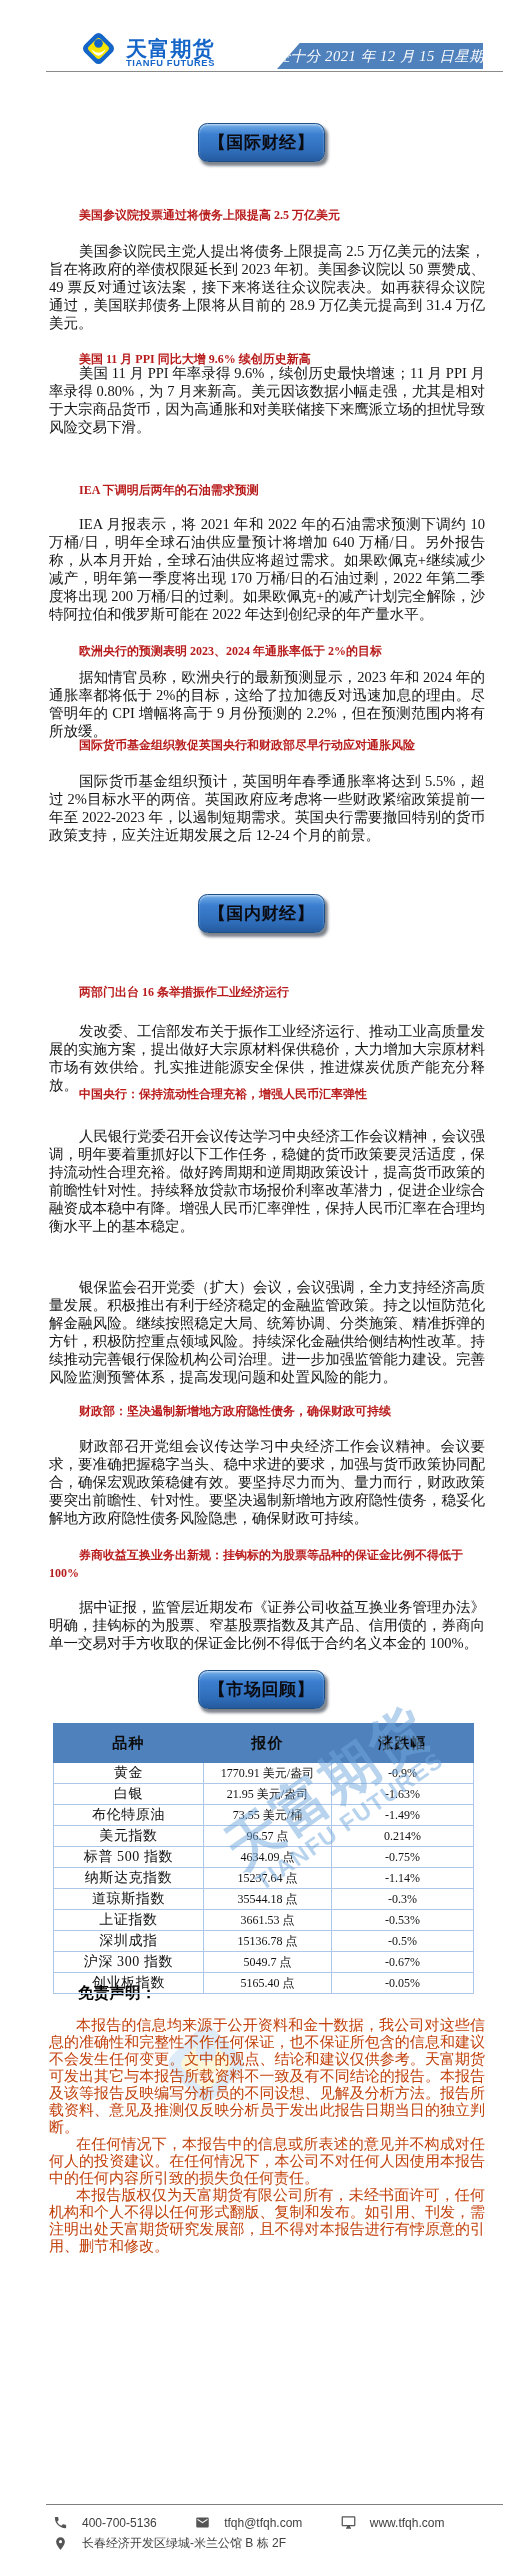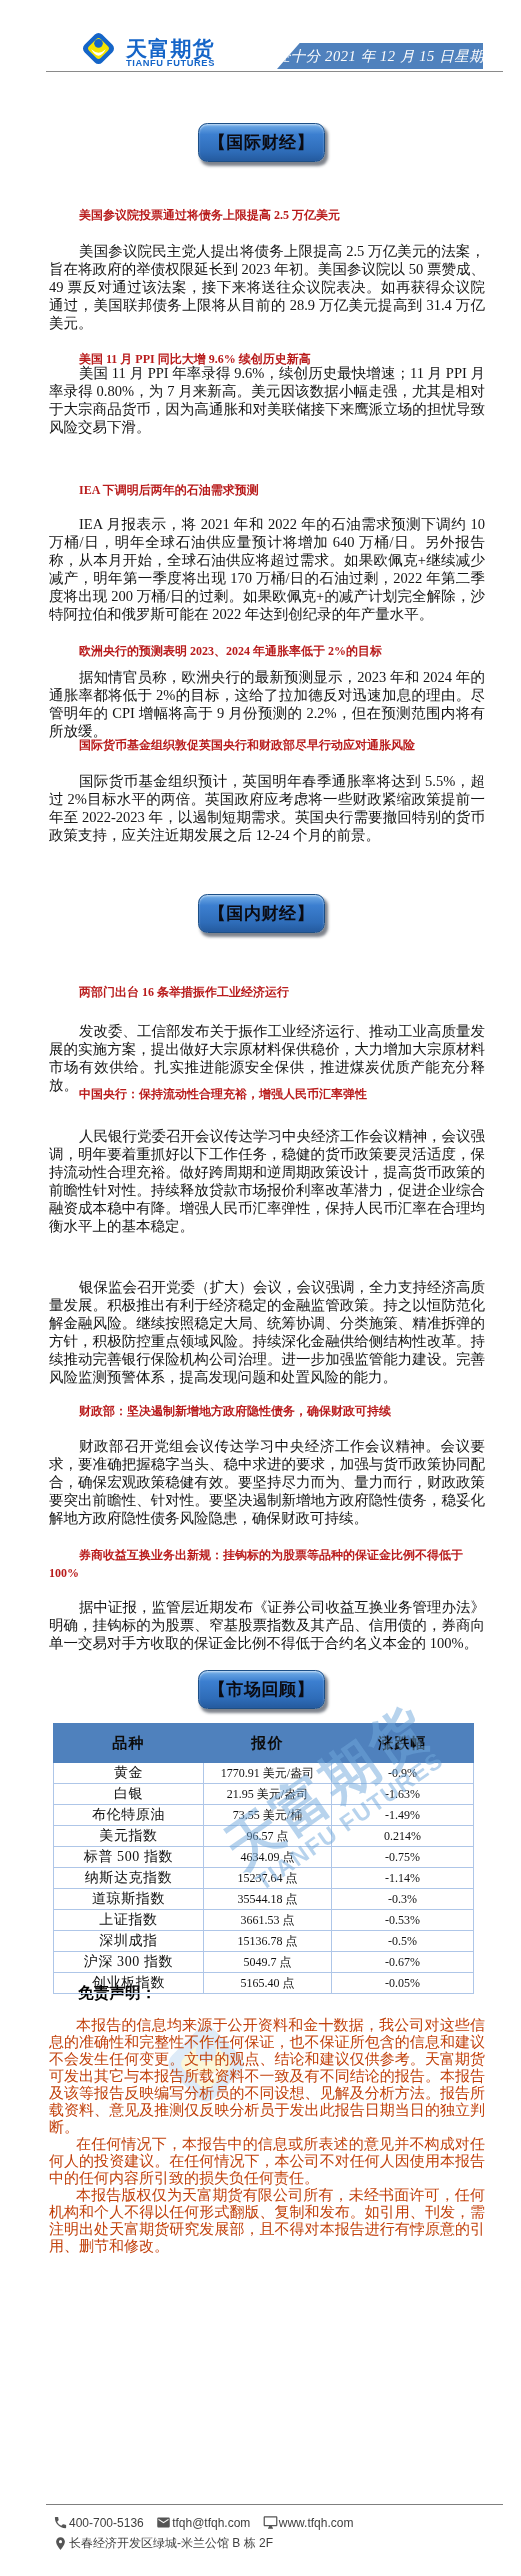--- a/index.html
+++ b/index.html
@@ -56,21 +56,21 @@
         z-index:0;pointer-events:none;}
 
   
   .disc-title{position:absolute;left:78px;top:1983px;font-size:15.7px;font-weight:bold;color:#000;}
   .disc-body{position:absolute;left:49px;top:2017px;width:436px;font-size:15px;line-height:17px;
         text-align:justify;color:#c2410c;z-index:1;}
   .disc-body p{margin:0;text-indent:27px;}
 
   
   .footer-rule{position:absolute;left:46px;top:2504px;width:457px;border-top:1.7px solid #7f7f7f;}
-  .f-row{position:absolute;left:53px;display:flex;align-items:center;gap:1px;
+  .f-row{position:absolute;left:53px;display:flex;align-items:center;gap:14px;
         font-family:"Liberation Sans",sans-serif;font-size:12px;color:#3f3f3f;}
   .f-row .gap{width:10.4px;}
   .f-ico{width:15px;height:15px;flex:0 0 auto;}
   .f-ico svg{width:100%;height:100%;fill:#555;}
 </style>
 </head>
 <body>
 
 <div class="page">
 

